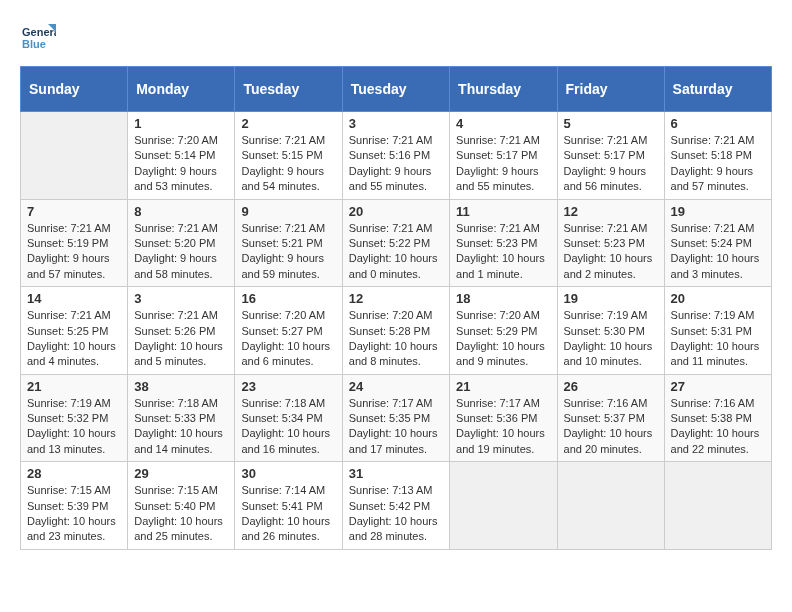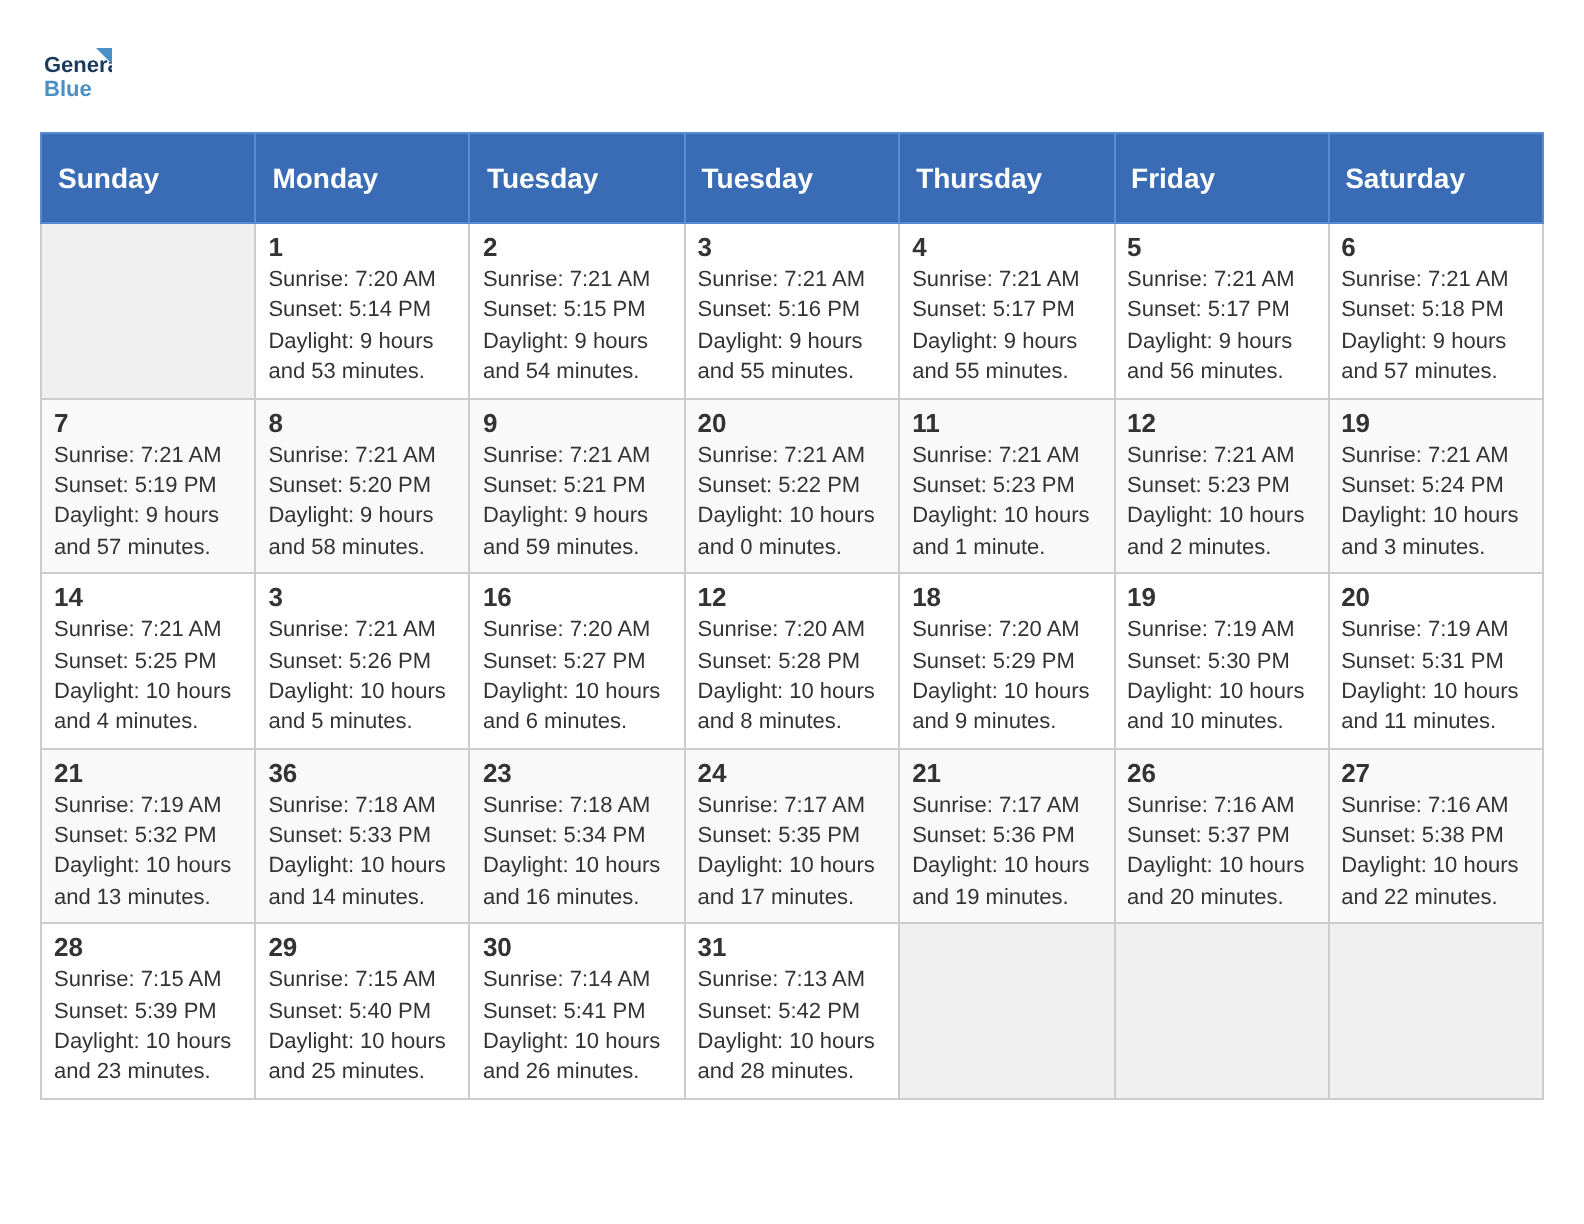--- a/index.html
+++ b/index.html
@@ -255,21 +255,21 @@
       </tr>
       <tr>
         <td>
           <div class="day-number">21</div>
           <div class="day-info" style="white-space: pre-line;">Sunrise: 7:19 AM
 Sunset: 5:32 PM
 Daylight: 10 hours
 and 13 minutes.</div>
         </td>
         <td>
-          <div class="day-number">36</div>
+          <div class="day-number">38</div>
           <div class="day-info" style="white-space: pre-line;">Sunrise: 7:18 AM
 Sunset: 5:33 PM
 Daylight: 10 hours
 and 14 minutes.</div>
         </td>
         <td>
           <div class="day-number">23</div>
           <div class="day-info" style="white-space: pre-line;">Sunrise: 7:18 AM
 Sunset: 5:34 PM
 Daylight: 10 hours

